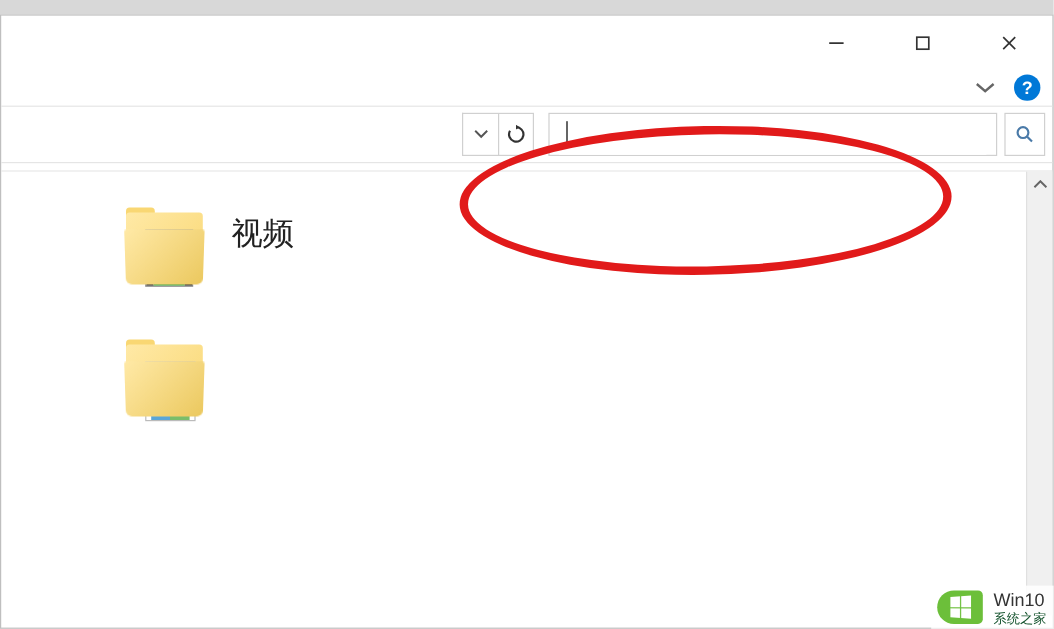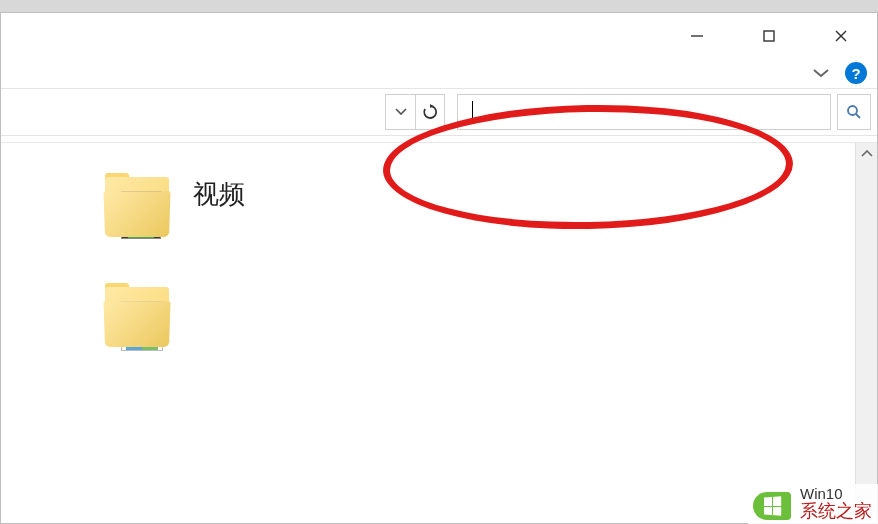--- a/index.html
+++ b/index.html
@@ -296,21 +296,21 @@
       height: 18px;
       display: grid;
       grid-template-columns: 1fr 1fr;
       grid-template-rows: 1fr 1fr;
       gap: 1px;
       transform: perspective(40px) rotateY(-18deg);
     }
     .wm-sq { background: #fff; }
     .wm-text { margin-left: 6px; line-height: 1.1; }
     .wm-title { font-size: 15px; color: #333; font-weight: 500; }
-    .wm-sub { font-size: 18px; color: #b91c1c; }
+    .wm-sub { font-size: 11px; color: #14532d; }
   </style>
 </head>
 <body>
 
 <div class="window">
 
   <div class="titlebar">
     <div class="win-controls">
       <div class="win-btn">
         <svg viewBox="0 0 14 14">

